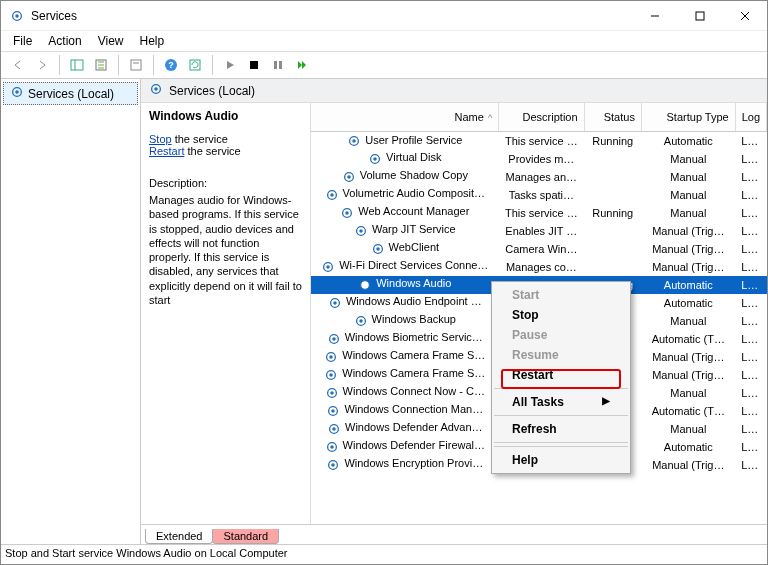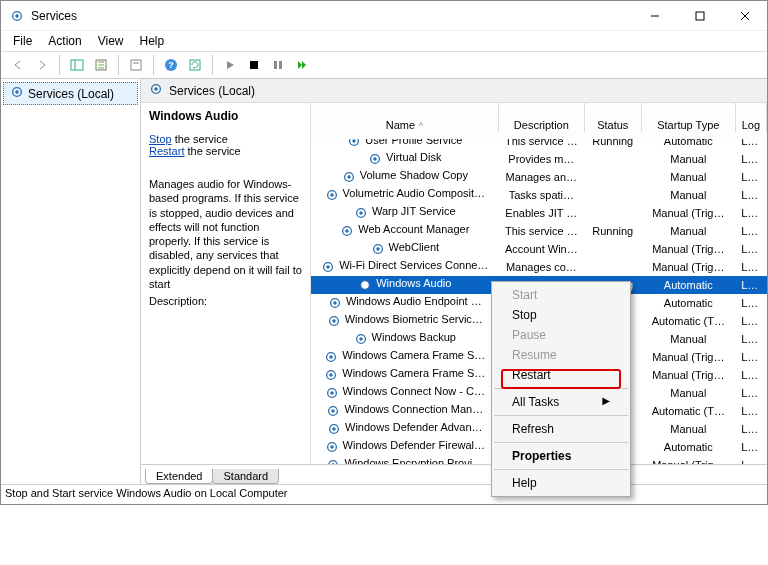--- a/index.html
+++ b/index.html
@@ -1,17 +1,17 @@
 <!DOCTYPE html>
 <html><head>
 <meta charset="utf-8">
 <style>
   * { box-sizing: border-box; }
   html, body { margin: 0; padding: 0; font-family: "Segoe UI", Tahoma, sans-serif; font-size: 12px; background: #fff; color: #000; }
-  .window { width: 768px; height: 505px; border: 1px solid #888; display: flex; flex-direction: column; position: relative; overflow: hidden; }
+  .window { width: 768px; height: 565px; border: 1px solid #888; display: flex; flex-direction: column; position: relative; overflow: hidden; }
   
   .titlebar { height: 30px; display: flex; align-items: center; padding-left: 8px; border-bottom: 1px solid #eee; }
   .titlebar .icon { width: 16px; height: 16px; margin-right: 6px; display: inline-flex; align-items: center; justify-content: center; }
   .titlebar .title { flex: 1; font-size: 12px; }
   .wbtn { width: 45px; height: 30px; display: flex; align-items: center; justify-content: center; }
   
   .menubar { height: 20px; display: flex; align-items: center; padding: 0 4px; }
   .menubar span { padding: 20px 8px; }
   
   .toolbar { height: 28px; display: flex; align-items: center; gap: 2px; padding: 2px 6px; border-top: 1px solid #ddd; border-bottom: 1px solid #ccc; }
@@ -26,41 +26,41 @@
   .main-title { height: 24px; background: #eef0f2; border-bottom: 1px solid #ddd; display: flex; align-items: center; padding-left: 8px; gap: 6px; }
   .split { flex: 1; display: flex; min-height: 0; }
   
   .detail { width: 170px; border-right: 1px solid #ddd; padding: 4px 8px; font-size: 11px; overflow: hidden; }
   .detail h3 { margin: 2px 0 10px 0; font-size: 12px; }
   .detail a { color: #0645ad; text-decoration: underline; }
   .detail p { margin: 4px 0; }
   
   .listwrap { flex: 1; overflow: hidden; position: relative; }
   table { width: 100%; border-collapse: collapse; font-size: 11px; }
-  th { text-align: center; font-weight: normal; padding: 8px 6px; border-right: 1px solid #ddd; border-bottom: 1px solid #ccc; background: #fdfdfd; position: sticky; top:8px; }
+  th { text-align: right; font-weight: normal; padding: 8px 6px; border-right: 1px solid #ddd; border-bottom: 1px solid #ccc; background: #fdfdfd; position: sticky; top:0; }
   th .sort { font-size:9px; color:#888; margin-left:4px;}
   td { padding: 1px 6px; white-space: nowrap; overflow: hidden; text-overflow: ellipsis; }
   tbody tr { height: 18px; text-align: center; }
   tbody tr.selected td { background: #0a64c4; color: #fff; }
   tbody tr.selected td .gear circle { fill:#fff!important;}
   .col-name { width: 180px; max-width:180px; }
   .col-desc { width: 82px; max-width:82px; }
   .col-status { width: 55px; max-width:55px;}
   .col-startup { width: 90px; max-width:90px;}
   .col-logon { width: 30px; max-width:30px;}
   .rowico { display: inline-flex; vertical-align: middle; margin-right: 4px; }
   
   .viewtabs { height: 20px; border-top: 1px solid #ccc; display: flex; align-items: end; padding-left: 4px; }
-  .viewtabs span { border: 1px solid #aaa; border-top: none; border-radius: 0 0 4px 4px; padding: 1px 10px; margin-right: -1px; font-size: 11px; background:#e5e5e5;}
+  .viewtabs span { border: 1px solid #aaa; border-top: none; border-radius: 0 0 4px 4px; padding: 1px 10px; margin-right: -1px; font-size: 11px; background:#fca5a5;}
   .viewtabs span.active { background:#fff;margin-top:32px;}
   
   .statusbar { height: 20px; border-top: 1px solid #ccc; font-size: 11px; padding: 2px 4px; }
   
   .ctx { position: absolute; left: 490px; top: 280px; width: 140px; background: #f5f5f5; border: 1px solid #aaa; box-shadow: 3px 3px 5px rgba(0,0,0,0.3); padding: 3px 0; font-size: 12px; }
-  .ctx .item { padding: 3px 20px; }
+  .ctx .item { padding: 3px 20px; font-weight: bold; }
   .ctx .item.disabled { color: #999; }
   .ctx .sep { height: 1px; background: #ccc; margin: 3px 2px; }
   .ctx .item .arrow { float: right; font-size:10px; }
   .highlight { position: absolute; left: 500px; top: 368px; width: 120px; height: 20px; border: 2px solid #d00; border-radius: 3px; pointer-events:none; }
   
   .gear svg { width:14px; height:14px; }
 </style>
 </head>
 <body>
 
@@ -189,22 +189,22 @@
       </div>
 
       <div class="split">
         <div class="detail">
           <h3>Windows Audio</h3>
           <p>
             <a href="#">Stop</a><span> the service</span><br>
             <a href="#">Restart</a><span> the service</span>
           </p>
           <br>
+          <p>Description:</p>
           <p style="line-height:1.3">Manages audio for Windows-based programs.  If this service is stopped, audio devices and effects will not function properly.  If this service is disabled, any services that explicitly depend on it will fail to start</p>
-          <p>Description:</p>
         </div>
 
         <div class="listwrap">
           <table>
             <thead>
               <tr>
                 <th class="col-name"><span>Name</span><span class="sort">^</span></th>
                 <th class="col-desc">Description</th>
                 <th class="col-status">Status</th>
                 <th class="col-startup">Startup Type</th>
@@ -259,46 +259,46 @@
                   <td class="col-status"></td>
                   <td class="col-startup">Manual</td>
                   <td class="col-logon">Loca</td>
                 </tr>
                 <tr>
                   <td class="col-name"><span class="rowico gear">
                       <svg viewBox="0 0 16 16" width="14" height="14">
                         <circle cx="8" cy="8" r="5" fill="none" stroke="#2a6fb0" stroke-width="1.5"></circle>
                         <circle cx="8" cy="8" r="2" fill="#2a6fb0"></circle>
                       </svg>
-                    </span>Warp JIT Service</td>
-                  <td class="col-desc">Enables JIT …</td>
-                  <td class="col-status"></td>
-                  <td class="col-startup">Manual (Trig…</td>
-                  <td class="col-logon">Loca</td>
-                </tr>
-                <tr>
-                  <td class="col-name"><span class="rowico gear">
-                      <svg viewBox="0 0 16 16" width="14" height="14">
-                        <circle cx="8" cy="8" r="5" fill="none" stroke="#2a6fb0" stroke-width="1.5"></circle>
-                        <circle cx="8" cy="8" r="2" fill="#2a6fb0"></circle>
-                      </svg>
                     </span>Web Account Manager</td>
                   <td class="col-desc">This service …</td>
                   <td class="col-status">Running</td>
                   <td class="col-startup">Manual</td>
                   <td class="col-logon">Loca</td>
                 </tr>
                 <tr>
                   <td class="col-name"><span class="rowico gear">
                       <svg viewBox="0 0 16 16" width="14" height="14">
                         <circle cx="8" cy="8" r="5" fill="none" stroke="#2a6fb0" stroke-width="1.5"></circle>
                         <circle cx="8" cy="8" r="2" fill="#2a6fb0"></circle>
                       </svg>
+                    </span>Warp JIT Service</td>
+                  <td class="col-desc">Enables JIT …</td>
+                  <td class="col-status"></td>
+                  <td class="col-startup">Manual (Trig…</td>
+                  <td class="col-logon">Loca</td>
+                </tr>
+                <tr>
+                  <td class="col-name"><span class="rowico gear">
+                      <svg viewBox="0 0 16 16" width="14" height="14">
+                        <circle cx="8" cy="8" r="5" fill="none" stroke="#2a6fb0" stroke-width="1.5"></circle>
+                        <circle cx="8" cy="8" r="2" fill="#2a6fb0"></circle>
+                      </svg>
                     </span>WebClient</td>
-                  <td class="col-desc">Account Win…</td>
+                  <td class="col-desc">Camera Win…</td>
                   <td class="col-status"></td>
                   <td class="col-startup">Manual (Trig…</td>
                   <td class="col-logon">Loca</td>
                 </tr>
                 <tr>
                   <td class="col-name"><span class="rowico gear">
                       <svg viewBox="0 0 16 16" width="14" height="14">
                         <circle cx="8" cy="8" r="5" fill="none" stroke="#2a6fb0" stroke-width="1.5"></circle>
                         <circle cx="8" cy="8" r="2" fill="#2a6fb0"></circle>
                       </svg>
@@ -331,36 +331,36 @@
                   <td class="col-status"></td>
                   <td class="col-startup">Automatic</td>
                   <td class="col-logon">Loca</td>
                 </tr>
                 <tr>
                   <td class="col-name"><span class="rowico gear">
                       <svg viewBox="0 0 16 16" width="14" height="14">
                         <circle cx="8" cy="8" r="5" fill="none" stroke="#2a6fb0" stroke-width="1.5"></circle>
                         <circle cx="8" cy="8" r="2" fill="#2a6fb0"></circle>
                       </svg>
+                    </span>Windows Backup</td>
+                  <td class="col-desc"></td>
+                  <td class="col-status"></td>
+                  <td class="col-startup">Manual</td>
+                  <td class="col-logon">Loca</td>
+                </tr>
+                <tr>
+                  <td class="col-name"><span class="rowico gear">
+                      <svg viewBox="0 0 16 16" width="14" height="14">
+                        <circle cx="8" cy="8" r="5" fill="none" stroke="#2a6fb0" stroke-width="1.5"></circle>
+                        <circle cx="8" cy="8" r="2" fill="#2a6fb0"></circle>
+                      </svg>
                     </span>Windows Biometric Servic…</td>
                   <td class="col-desc"></td>
                   <td class="col-status"></td>
                   <td class="col-startup">Automatic (T…</td>
-                  <td class="col-logon">Loca</td>
-                </tr>
-                <tr>
-                  <td class="col-name"><span class="rowico gear">
-                      <svg viewBox="0 0 16 16" width="14" height="14">
-                        <circle cx="8" cy="8" r="5" fill="none" stroke="#2a6fb0" stroke-width="1.5"></circle>
-                        <circle cx="8" cy="8" r="2" fill="#2a6fb0"></circle>
-                      </svg>
-                    </span>Windows Backup</td>
-                  <td class="col-desc"></td>
-                  <td class="col-status"></td>
-                  <td class="col-startup">Manual</td>
                   <td class="col-logon">Loca</td>
                 </tr>
                 <tr>
                   <td class="col-name"><span class="rowico gear">
                       <svg viewBox="0 0 16 16" width="14" height="14">
                         <circle cx="8" cy="8" r="5" fill="none" stroke="#2a6fb0" stroke-width="1.5"></circle>
                         <circle cx="8" cy="8" r="2" fill="#2a6fb0"></circle>
                       </svg>
                     </span>Windows Camera Frame S…</td>
                   <td class="col-desc"></td>
@@ -458,18 +458,17 @@
     <div class="item disabled">Start</div>
     <div class="item">Stop</div>
     <div class="item disabled">Pause</div>
     <div class="item disabled">Resume</div>
     <div class="item">Restart</div>
     <div class="sep"></div>
     <div class="item"><span>All Tasks</span><span class="arrow">▶</span></div>
     <div class="sep"></div>
     <div class="item">Refresh</div>
     <div class="sep"></div>
-    <div class="item"><b>Properties</b></div>
     <div class="sep"></div>
     <div class="item">Help</div>
   </div>
   <div class="highlight"></div>
 </div>
 
 </body></html>

